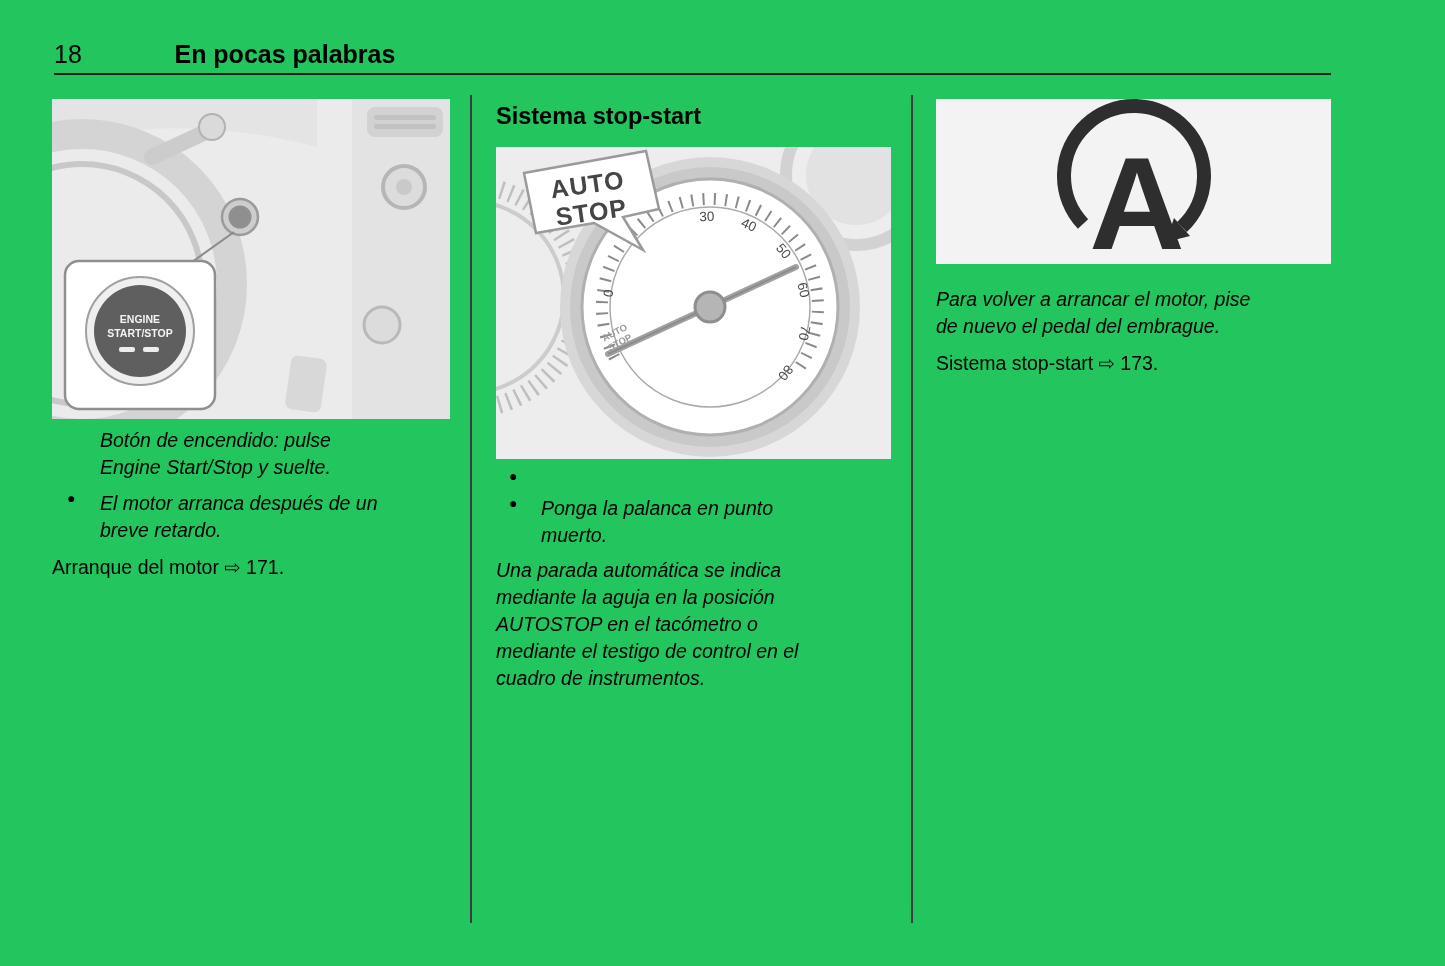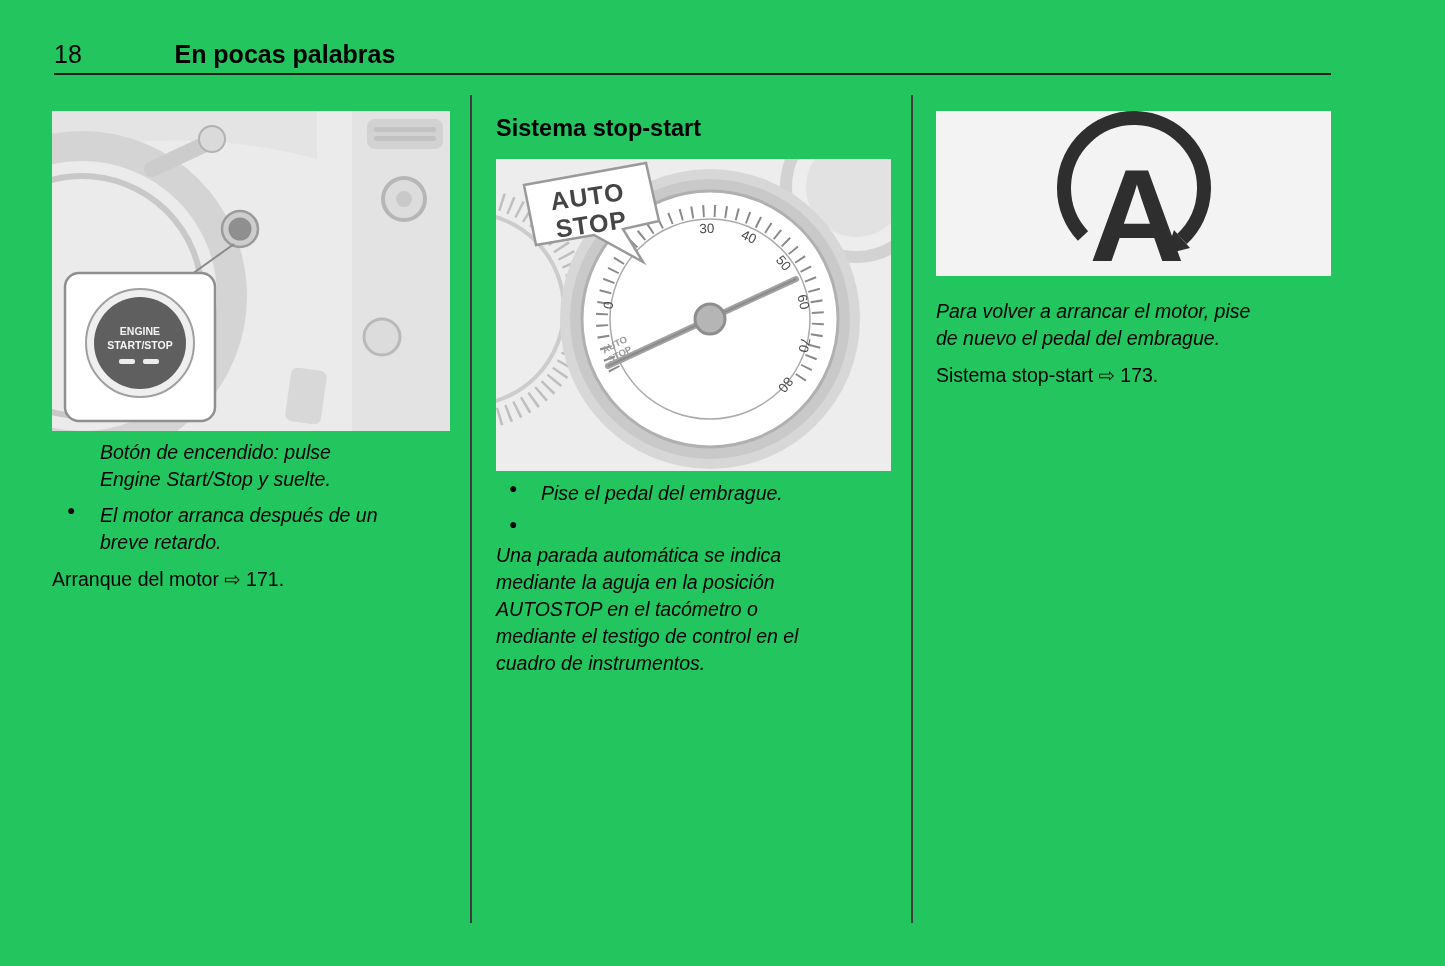--- a/index.html
+++ b/index.html
@@ -4,21 +4,21 @@
 <style>
   html,body{margin:0;padding:0;background:#ffffff;}
   body{font-family:"Liberation Sans", sans-serif; color:#000;}
   .page{position:relative;width:1445px;height:966px;background:#22c55e;overflow:hidden;}
 
   header{position:absolute;left:54px;top:40px;white-space:nowrap;}
   .pagenum{display:inline-block;width:116px;font-size:25px;}
   .pagetitle{font-size:25px;font-weight:bold;}
   .rule{position:absolute;left:54px;top:73px;width:1277px;border-top:2px solid #1c1c1c;}
 
-  .col{position:absolute;top:111px;}
+  .col{position:absolute;top:99px;}
   .col1{left:52px;width:400px;}
   .col2{left:496px;width:396px;}
   .col3{left:936px;width:396px;}
   .vdiv{position:absolute;top:95px;height:828px;width:1.5px;background:#3c3c3c;}
   .vdiv1{left:470px;}
   .vdiv2{left:911px;}
 
   figure{margin:0;padding:0;}
   svg{display:block;}
 
@@ -132,24 +132,25 @@
         <g transform="rotate(-8 94 56)">
           <text x="94" y="46" font-size="25" font-weight="bold" fill="#454545" text-anchor="middle" letter-spacing="1">AUTO</text>
           <text x="94" y="74" font-size="25" font-weight="bold" fill="#454545" text-anchor="middle" letter-spacing="1">STOP</text>
         </g>
       </svg>
     </figure>
 
 
     <div class="bullet-row">
       <span class="marker"></span>
-      <span class="btext body pre">Pise el pedal del embrague.</span>
     </div>
     <div class="bullet-row">
       <span class="marker"></span>
+      <span class="btext body pre">Ponga la palanca en punto
+muerto.</span>
     </div>
 
     <p class="body pre para2">Una parada automática se indica
 mediante la aguja en la posición
 AUTOSTOP en el tacómetro o
 mediante el testigo de control en el
 cuadro de instrumentos.</p>
   </section>
 
   <section class="col col3">

